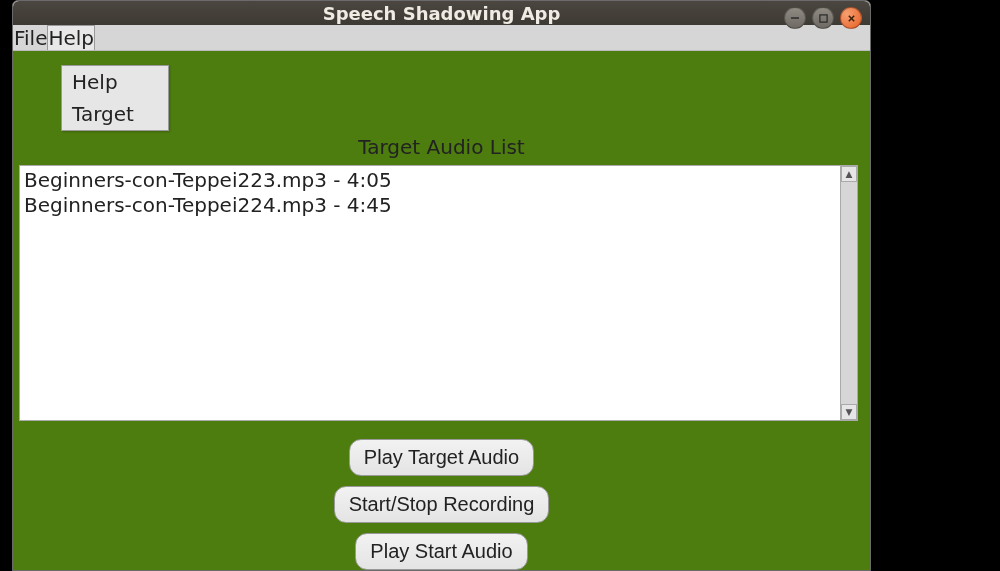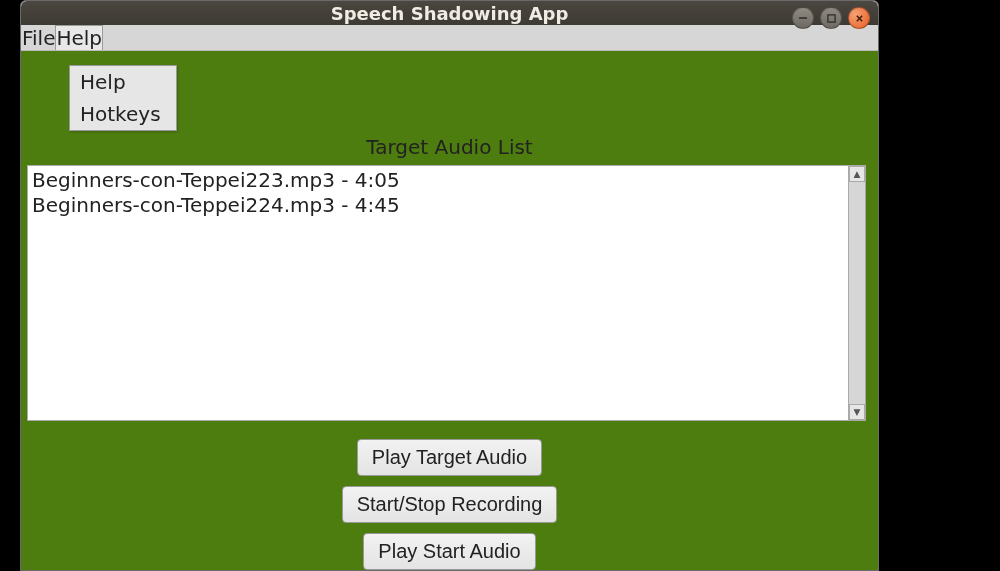--- a/index.html
+++ b/index.html
@@ -5,21 +5,21 @@
     * { margin: 0; padding: 0; box-sizing: border-box; }
     body {
       width: 1000px;
       height: 571px;
       background: #000;
       font-family: "DejaVu Sans", "Liberation Sans", Arial, sans-serif;
       overflow: hidden;
     }
     .window {
       position: absolute;
-      left: 20px;
+      left: 12px;
       top: 0;
       width: 859px;
       height: 571px;
       background: #d6d6d6;
       border: 1px solid #6a6a6a;
       border-radius: 6px 6px 0 0;
       overflow: hidden;
       display: flex;
       flex-direction: column;
     }
@@ -168,21 +168,21 @@
     .buttons-area {
       display: flex;
       flex-direction: column;
       align-items: center;
       gap: 10px;
       margin-top: 18px;
     }
     .action-button {
       background: linear-gradient(to bottom, #f2f2f2, #e4e4e4);
       border: 1px solid #999;
-      border-radius: 4px;
+      border-radius: 12px;
       padding: 6px 14px;
       font-size: 20px;
       color: #222;
       cursor: default;
       min-width: 160px;
       text-align: center;
     }
   </style>
 </head>
 <body>
@@ -211,21 +211,21 @@
     </div>
   </div>
 
   <div class="menubar">
     <div class="menubar-item">File</div>
     <div class="menubar-item active">Help</div>
   </div>
 
   <div class="menu-dropdown">
     <div class="menu-dropdown-item">Help</div>
-    <div class="menu-dropdown-item">Hotkeys</div>
+    <div class="menu-dropdown-item">Target</div>
   </div>
 
   <div class="content">
 
     <div class="list-heading">Target Audio List</div>
 
     <div class="listbox-container">
       <div class="listbox">
         <div class="row">Beginners-con-Teppei223.mp3 - 4:05</div>
         <div class="row">Beginners-con-Teppei224.mp3 - 4:45</div>

